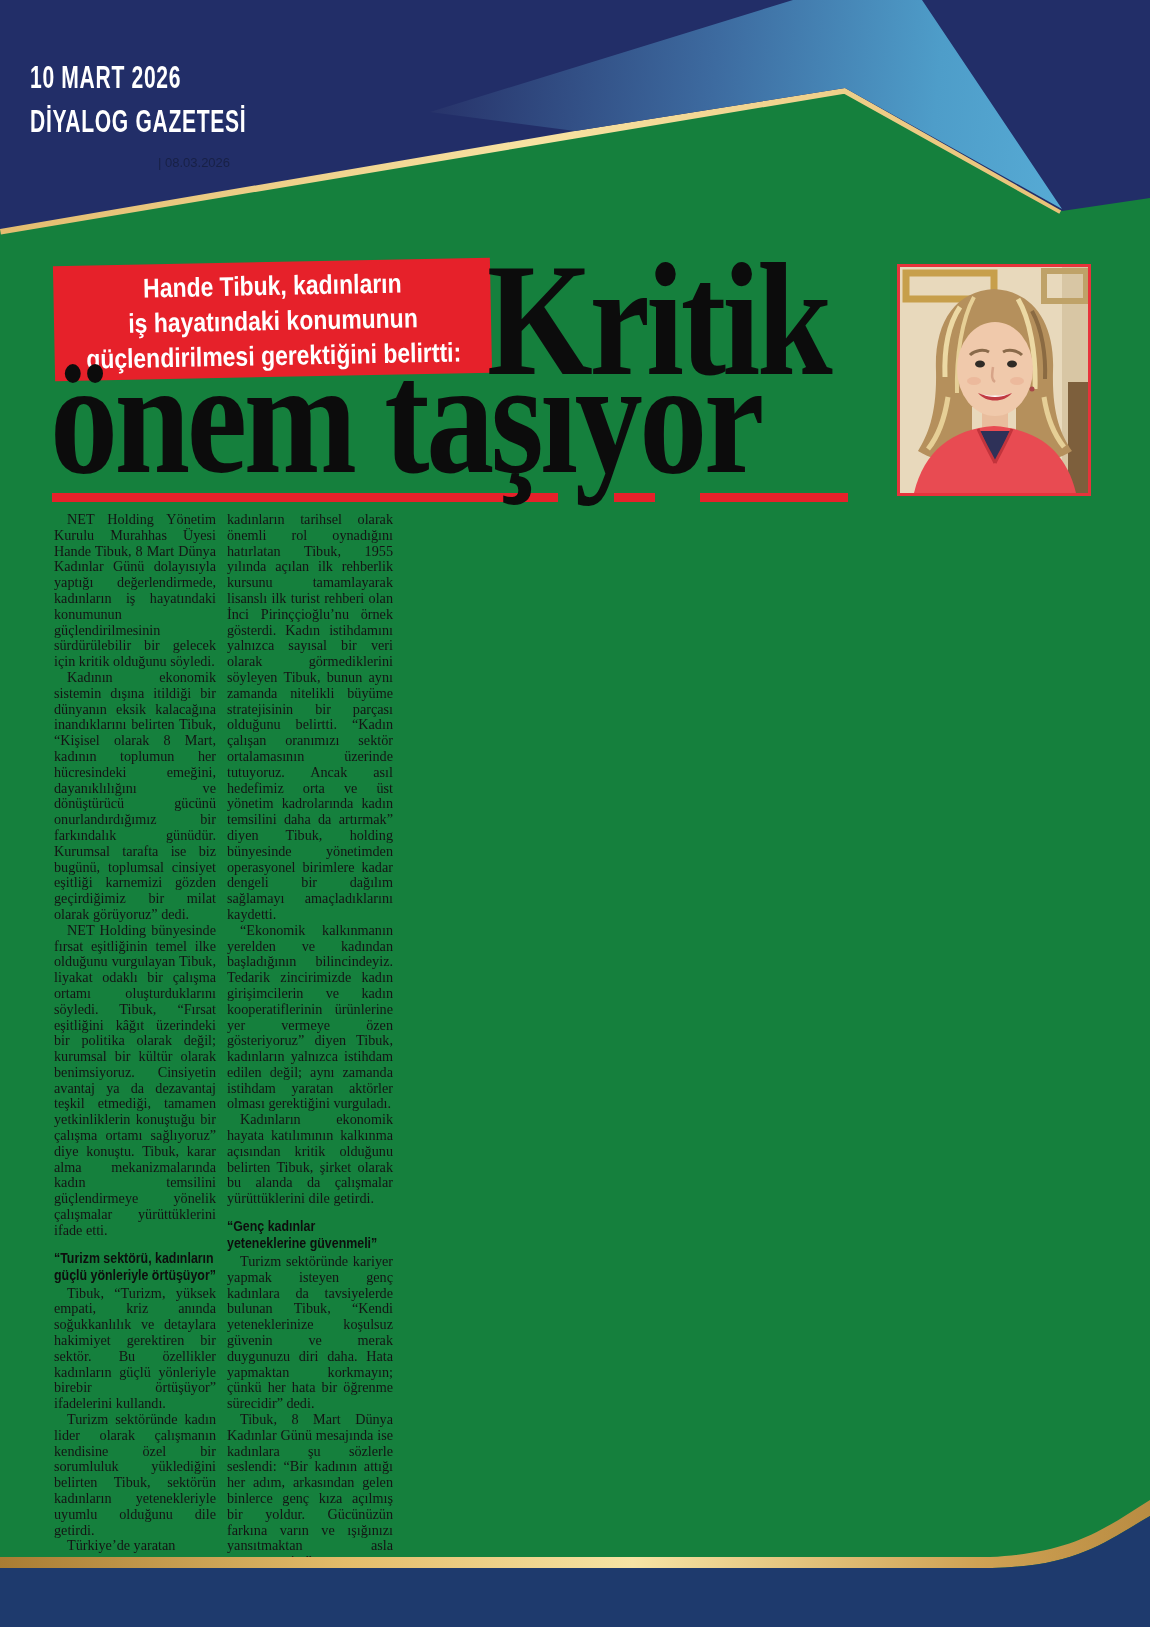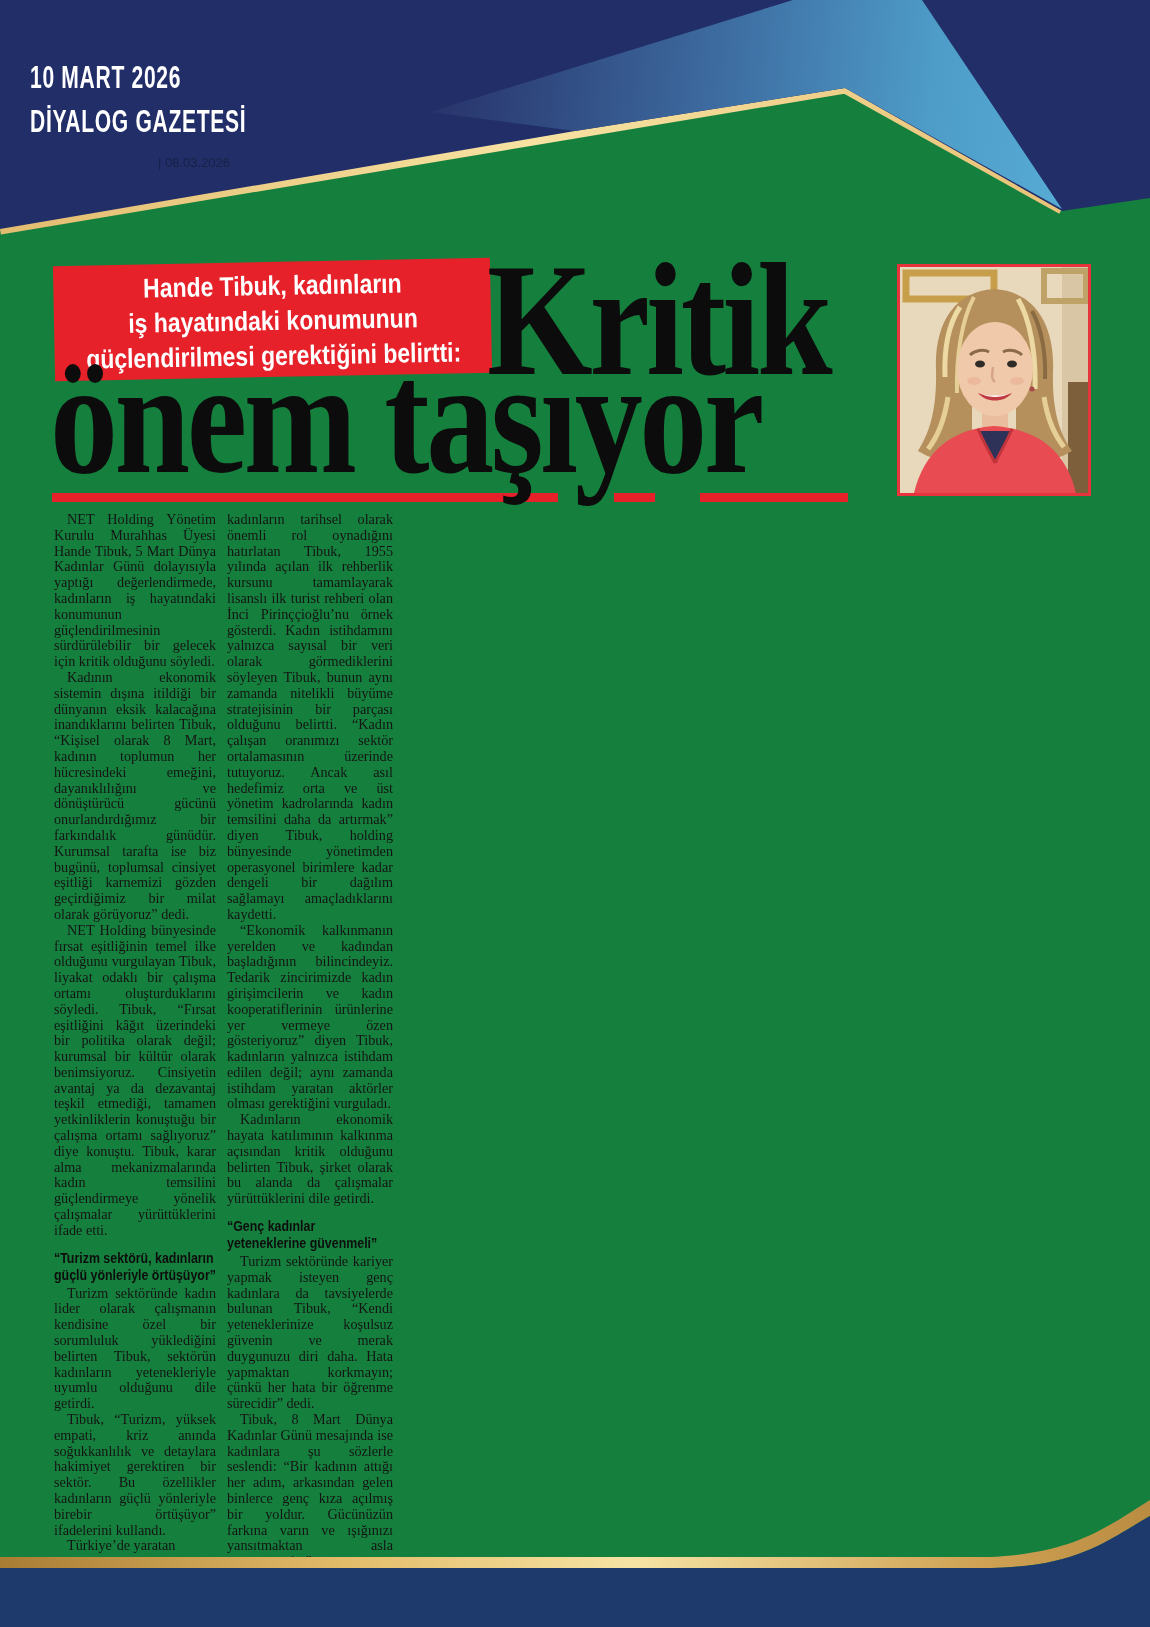--- a/index.html
+++ b/index.html
@@ -146,29 +146,29 @@
       <g>
         <path d="M14,226 C24,184 52,162 94,159 C138,162 166,184 176,226 Z" fill="#e84b52"></path>
         <path d="M80,164 L95,196 L110,164 Z" fill="#2e3158"></path>
         <path d="M78,162 C84,176 90,186 95,196" stroke="#c2343c" stroke-width="3" fill="none"></path>
         <path d="M112,162 C106,176 100,186 95,196" stroke="#c2343c" stroke-width="3" fill="none"></path>
       </g>
     </svg>
   </div>
 
   <div class="col col-1">
-    <p>NET Holding Yönetim Kurulu Murahhas Üyesi Hande Tibuk, 5 Mart Dünya Kadınlar Günü dolayısıyla yaptığı değerlendirmede, kadınların iş hayatındaki konumunun güçlendirilmesinin sürdürülebilir bir gelecek için kritik olduğunu söyledi.</p>
+    <p>NET Holding Yönetim Kurulu Murahhas Üyesi Hande Tibuk, 8 Mart Dünya Kadınlar Günü dolayısıyla yaptığı değerlendirmede, kadınların iş hayatındaki konumunun güçlendirilmesinin sürdürülebilir bir gelecek için kritik olduğunu söyledi.</p>
     <p>Kadının ekonomik sistemin dışına itildiği bir dünyanın eksik kalacağına inandıklarını belirten Tibuk, “Kişisel olarak 8 Mart, kadının toplumun her hücresindeki emeğini, dayanıklılığını ve dönüştürücü gücünü onurlandırdığımız bir farkındalık günüdür. Kurumsal tarafta ise biz bugünü, toplumsal cinsiyet eşitliği karnemizi gözden geçirdiğimiz bir milat olarak görüyoruz” dedi.</p>
     <p>NET Holding bünyesinde fırsat eşitliğinin temel ilke olduğunu vurgulayan Tibuk, liyakat odaklı bir çalışma ortamı oluşturduklarını söyledi. Tibuk, “Fırsat eşitliğini kâğıt üzerindeki bir politika olarak değil; kurumsal bir kültür olarak benimsiyoruz. Cinsiyetin avantaj ya da dezavantaj teşkil etmediği, tamamen yetkinliklerin konuştuğu bir çalışma ortamı sağlıyoruz” diye konuştu. Tibuk, karar alma mekanizmalarında kadın temsilini güçlendirmeye yönelik çalışmalar yürüttüklerini ifade etti.</p>
     <div class="subhead">
       <span>“Turizm sektörü, kadınların</span>
       <span>güçlü yönleriyle örtüşüyor”</span>
     </div>
+    <p>Tibuk, “Turizm, yüksek empati, kriz anında soğukkanlılık ve detaylara hakimiyet gerektiren bir sektör. Bu özellikler kadınların güçlü yönleriyle birebir örtüşüyor” ifadelerini kullandı.</p>
     <p>Turizm sektöründe kadın lider olarak çalışmanın kendisine özel bir sorumluluk yüklediğini belirten Tibuk, sektörün kadınların yetenekleriyle uyumlu olduğunu dile getirdi.</p>
-    <p>Tibuk, “Turizm, yüksek empati, kriz anında soğukkanlılık ve detaylara hakimiyet gerektiren bir sektör. Bu özellikler kadınların güçlü yönleriyle birebir örtüşüyor” ifadelerini kullandı.</p>
     <p>Türkiye’de yaratan</p>
   </div>
 
   <div class="col col-2">
     <p class="no-indent">kadınların tarihsel olarak önemli rol oynadığını hatırlatan Tibuk, 1955 yılında açılan ilk rehberlik kursunu tamamlayarak lisanslı ilk turist rehberi olan İnci Pirinççioğlu’nu örnek gösterdi. Kadın istihdamını yalnızca sayısal bir veri olarak görmediklerini söyleyen Tibuk, bunun aynı zamanda nitelikli büyüme stratejisinin bir parçası olduğunu belirtti. “Kadın çalışan oranımızı sektör ortalamasının üzerinde tutuyoruz. Ancak asıl hedefimiz orta ve üst yönetim kadrolarında kadın temsilini daha da artırmak” diyen Tibuk, holding bünyesinde yönetimden operasyonel birimlere kadar dengeli bir dağılım sağlamayı amaçladıklarını kaydetti.</p>
     <p>“Ekonomik kalkınmanın yerelden ve kadından başladığının bilincindeyiz. Tedarik zincirimizde kadın girişimcilerin ve kadın kooperatiflerinin ürünlerine yer vermeye özen gösteriyoruz” diyen Tibuk, kadınların yalnızca istihdam edilen değil; aynı zamanda istihdam yaratan aktörler olması gerektiğini vurguladı.</p>
     <p>Kadınların ekonomik hayata katılımının kalkınma açısından kritik olduğunu belirten Tibuk, şirket olarak bu alanda da çalışmalar yürüttüklerini dile getirdi.</p>
     <div class="subhead">
       <span>“Genç kadınlar</span>
       <span>yeteneklerine güvenmeli”</span>

